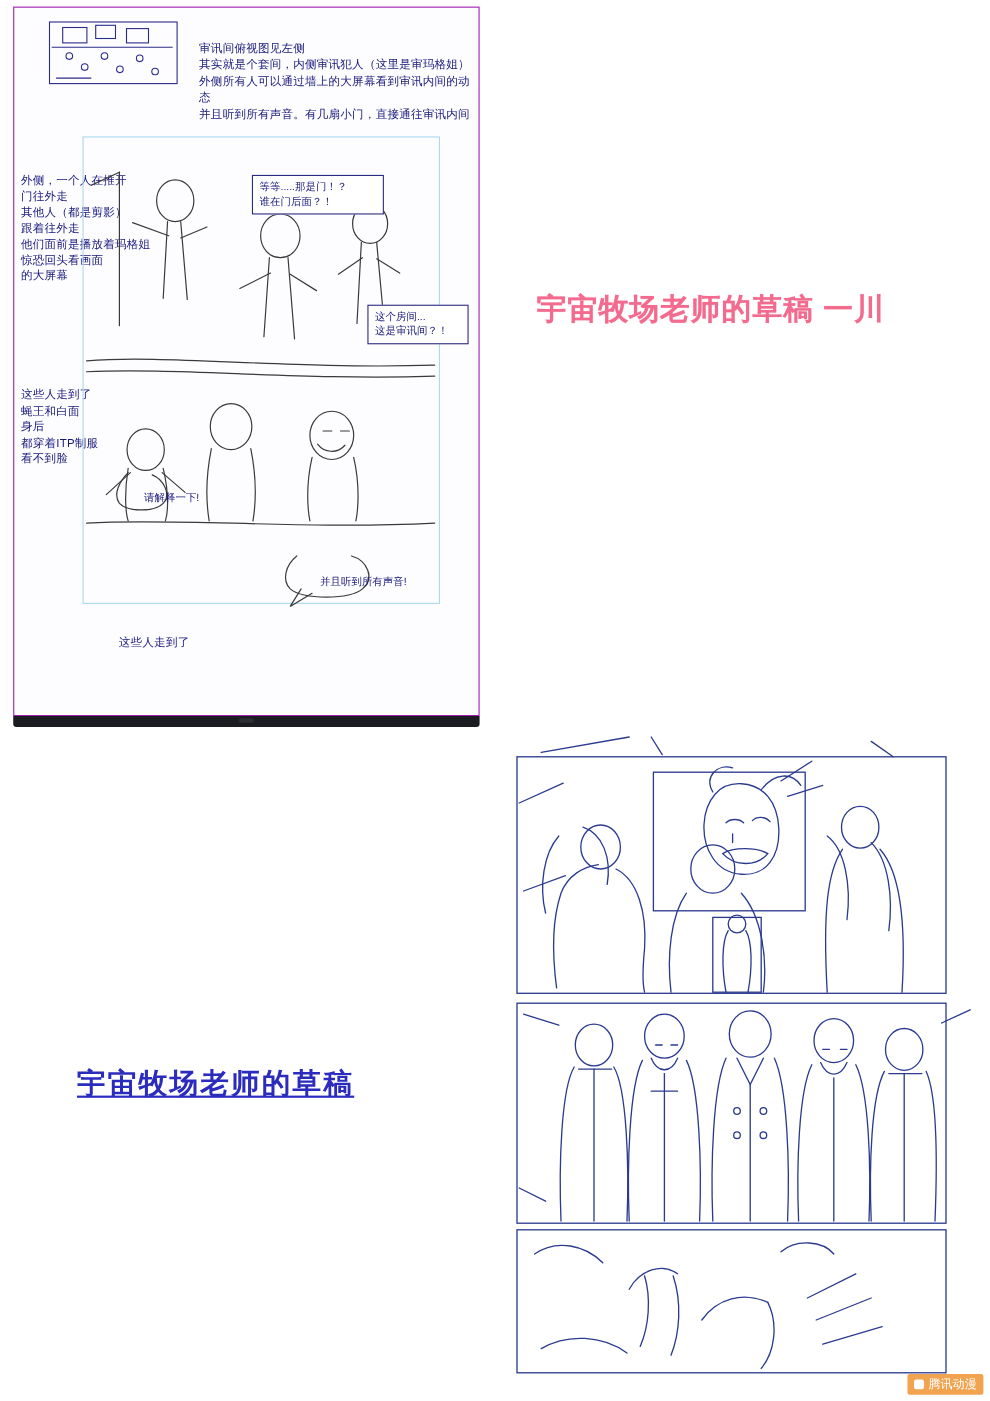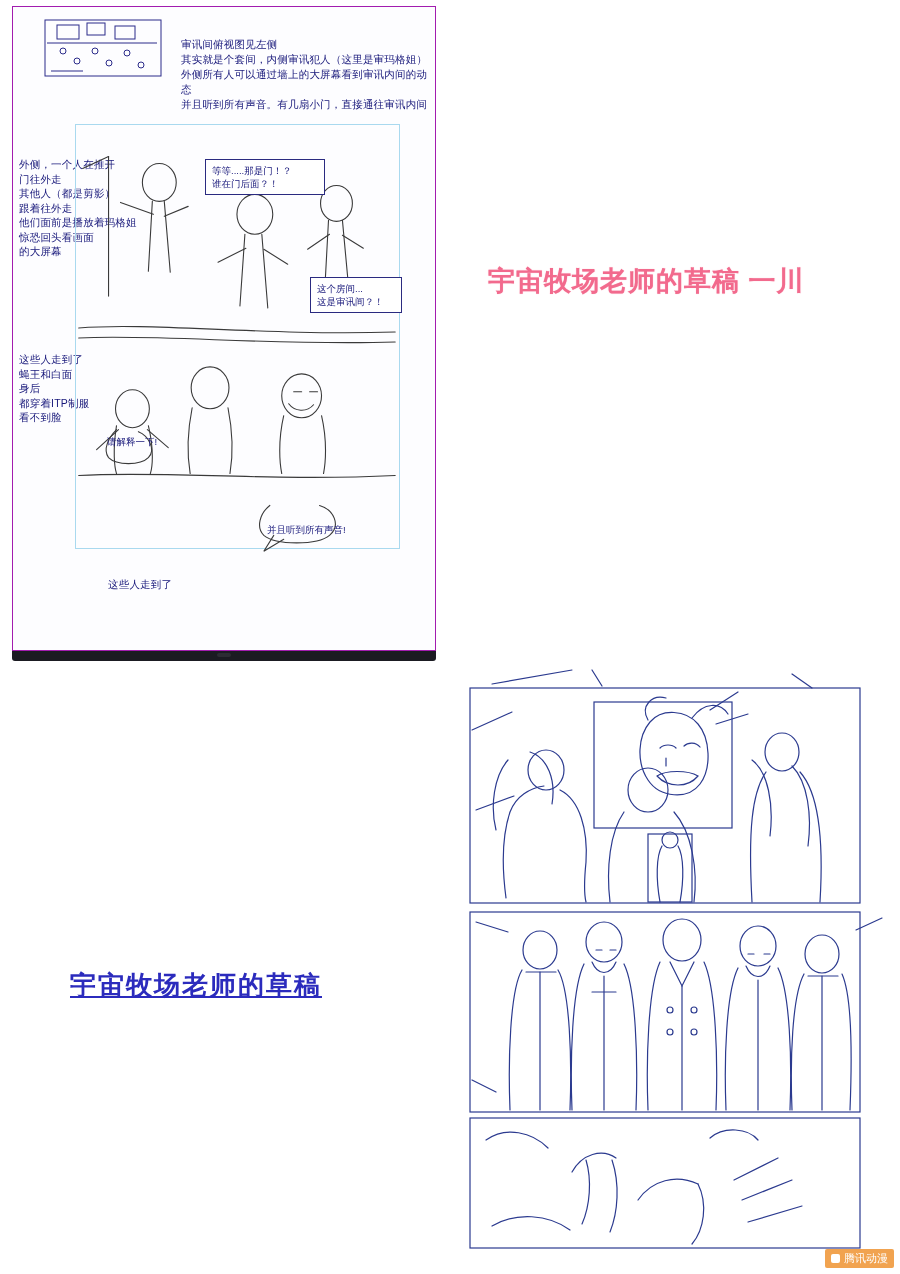--- a/index.html
+++ b/index.html
@@ -39,25 +39,25 @@
 
   
   .comic-frame {
     position:absolute; left:62px; top:117px; width:325px; height:425px;
     border:1px solid #a9d9ef; box-sizing:border-box;
   }
 
   .bubble {
     position:absolute; border:1px solid #2a2a80; background:#ffffff;
     font-size:9.5px; line-height:13px; color:#17177a; padding:4px 6px;
-    box-sizing:border-box; white-space:pre-line;
+    box-sizing:border-box; white-space:pre-line;margin-left:24px;
   }
   .bubble.b1 { left:192px; top:152px; width:120px; }
   .bubble.b2 { left:297px; top:270px; width:92px; }
-  .bubble.b3 { left:88px; top:424px; width:86px; border:none; background:transparent; }
+  .bubble.b3 { left:88px; top:435px; width:86px; border:none; background:transparent; }
   .bubble.b4 { left:248px; top:512px; width:132px; border:none; background:transparent; }
 
   .handdrawn { position:absolute; left:0; top:0; width:100%; height:100%;
                pointer-events:none; }
 
   
   .title-right {
     position:absolute; left:488px; top:263px; width:390px;
     font-size:27px; font-weight:bold; color:#f26a8d; letter-spacing:1px;
     white-space:nowrap;

